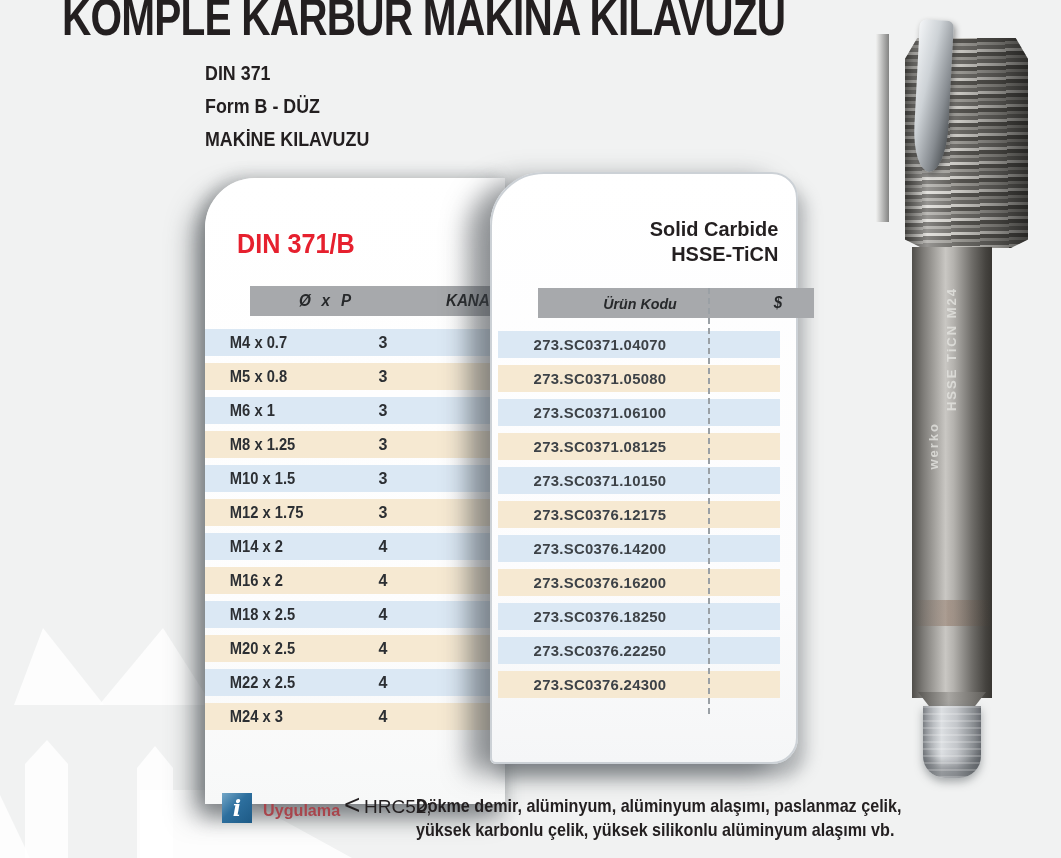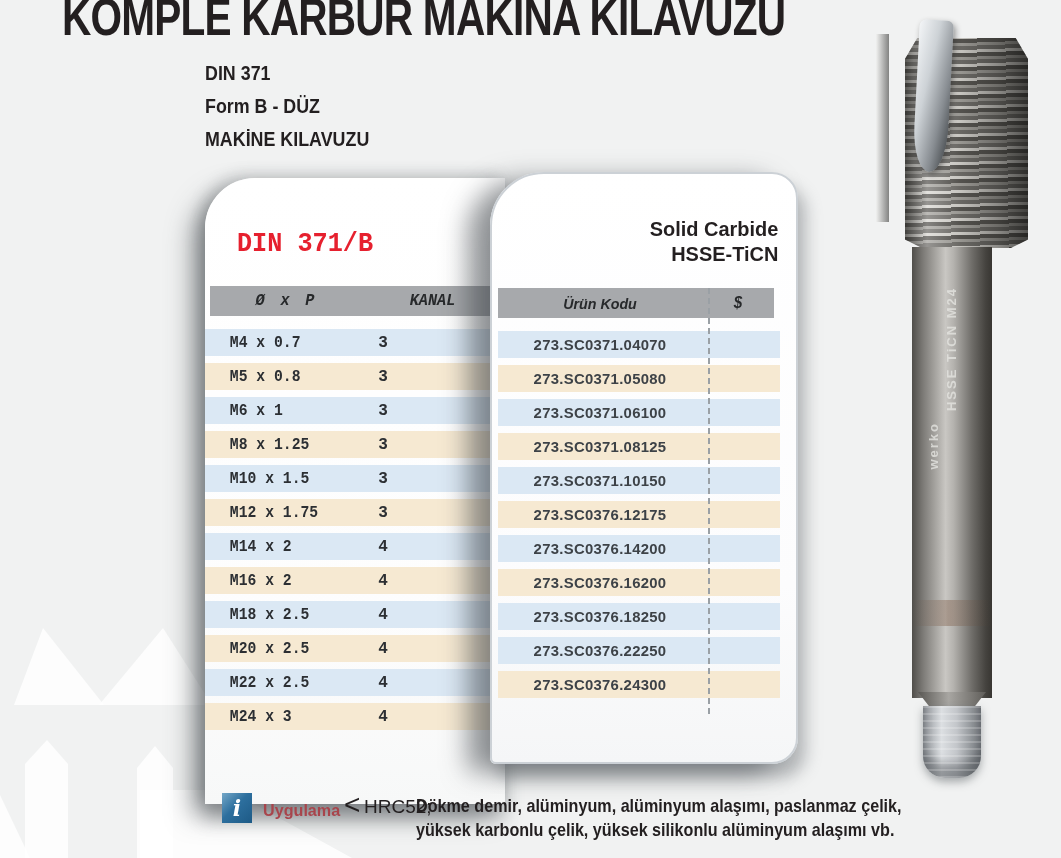--- a/index.html
+++ b/index.html
@@ -16,25 +16,25 @@
            color:#231f20; letter-spacing:-1px; white-space:nowrap;
            transform:scaleX(.78); transform-origin:left top; z-index:2; }
   .subtitle { position:absolute; left:205px; top:56px; z-index:2; color:#231f20;
               font-size:21px; font-weight:700; line-height:33px;
               transform:scaleX(.85); transform-origin:left top; white-space:nowrap; }
 
   
   .card-left { position:absolute; left:205px; top:178px; width:300px; height:626px;
                background:linear-gradient(180deg,#ffffff 0%,#fdfdfd 70%,#f7f8f8 100%);
                border-radius:50px 0 0 0; z-index:1;
-               box-shadow:-14px 12px 24px rgba(70,75,80,.50), -6px -4px 14px rgba(80,85,90,.22), 0 14px 18px rgba(70,75,80,.35);font-family:Liberation Mono, monospace; }
+               box-shadow:-14px 12px 24px rgba(70,75,80,.50), -6px -4px 14px rgba(80,85,90,.22), 0 14px 18px rgba(70,75,80,.35); }
   .din-label { position:absolute; left:32px; top:50px; font-size:28px; font-weight:700;
                color:#e6202e; transform:scaleX(.9); transform-origin:left top; white-space:nowrap; }
 
-  .thead { position:absolute; height:30px; background:#a7a9ac; display:flex; align-items:center; }
+  .thead { position:absolute; height:30px; background:#a7a9ac; display:flex; align-items:center;margin-left:40px; }
   .thead .hcell { font-style:italic; font-weight:700; font-size:16px; color:#27292b;
                   text-align:center; transform:scaleX(.95); }
   .card-left .thead { left:5px; top:108px; width:295px; }
   .hcell.size-h { width:150px; word-spacing:7px; }
   .hcell.kanal-h { flex:1; }
 
   .rows { position:absolute; }
   .card-left .rows { left:0; top:144px; width:300px; }
   .trow { height:27px; margin-bottom:5.5px; display:flex; align-items:center;margin-top:7px; }
   .trow.blue { background:#dbe8f4; }

